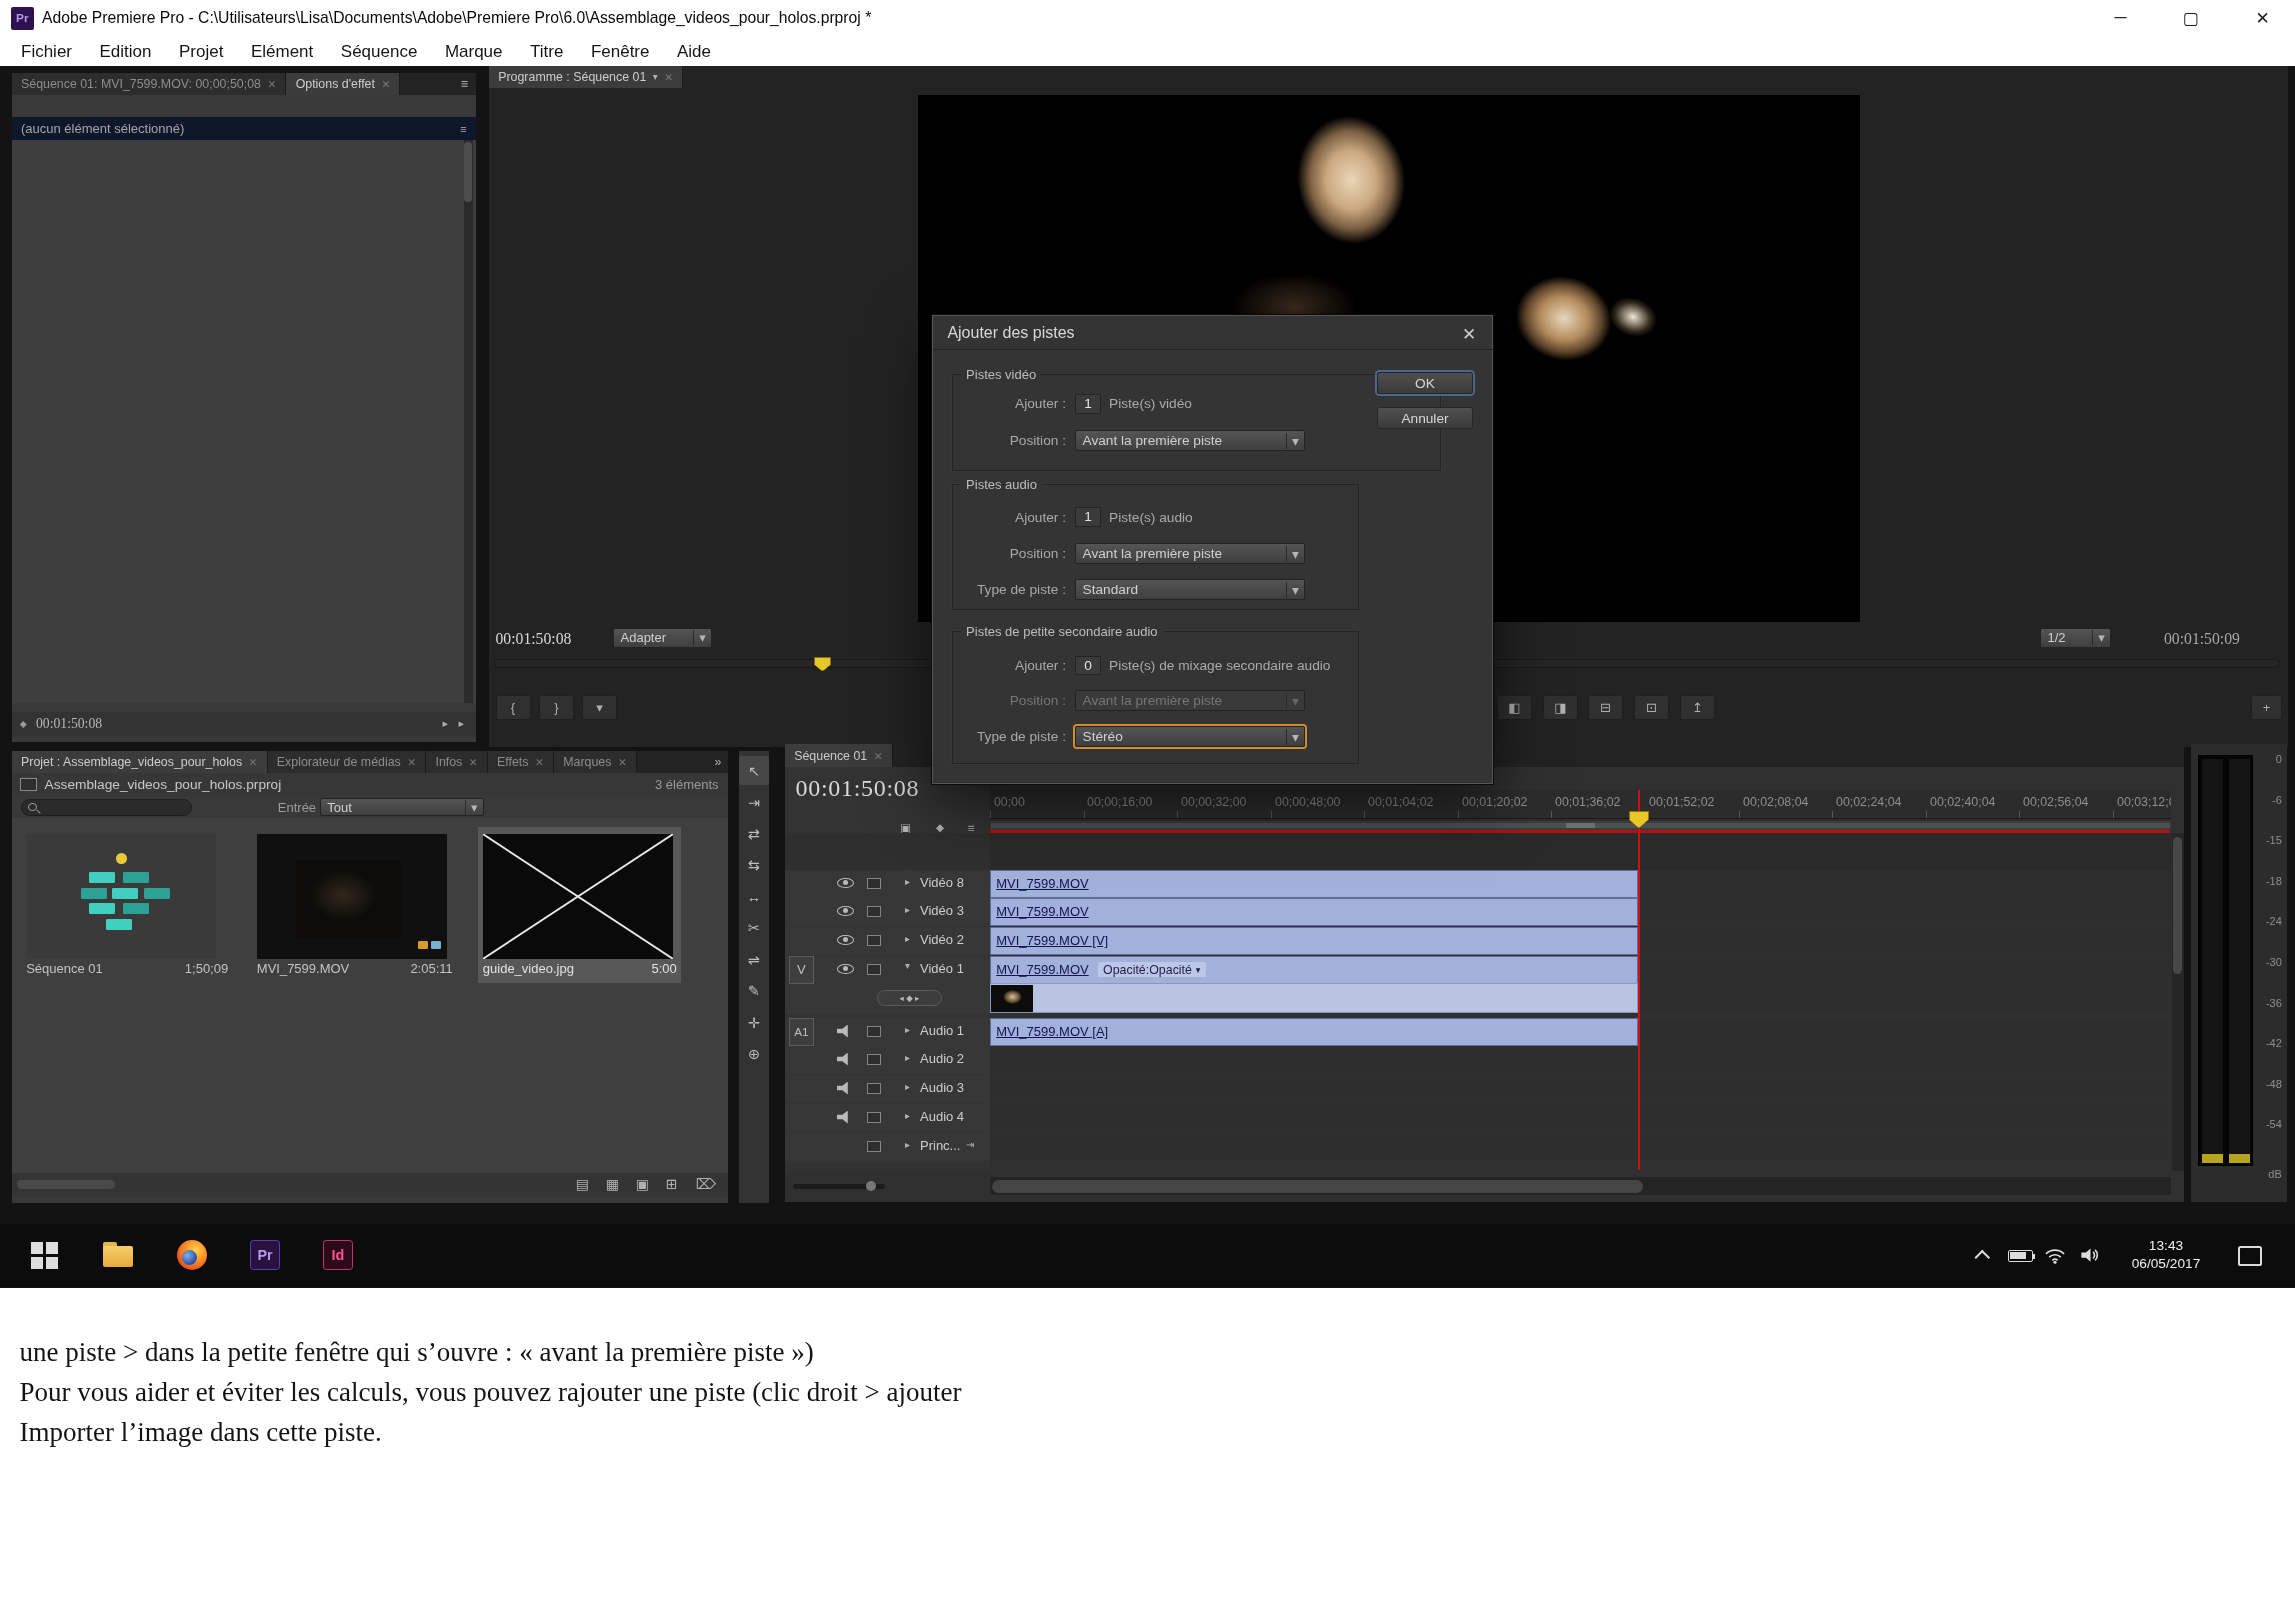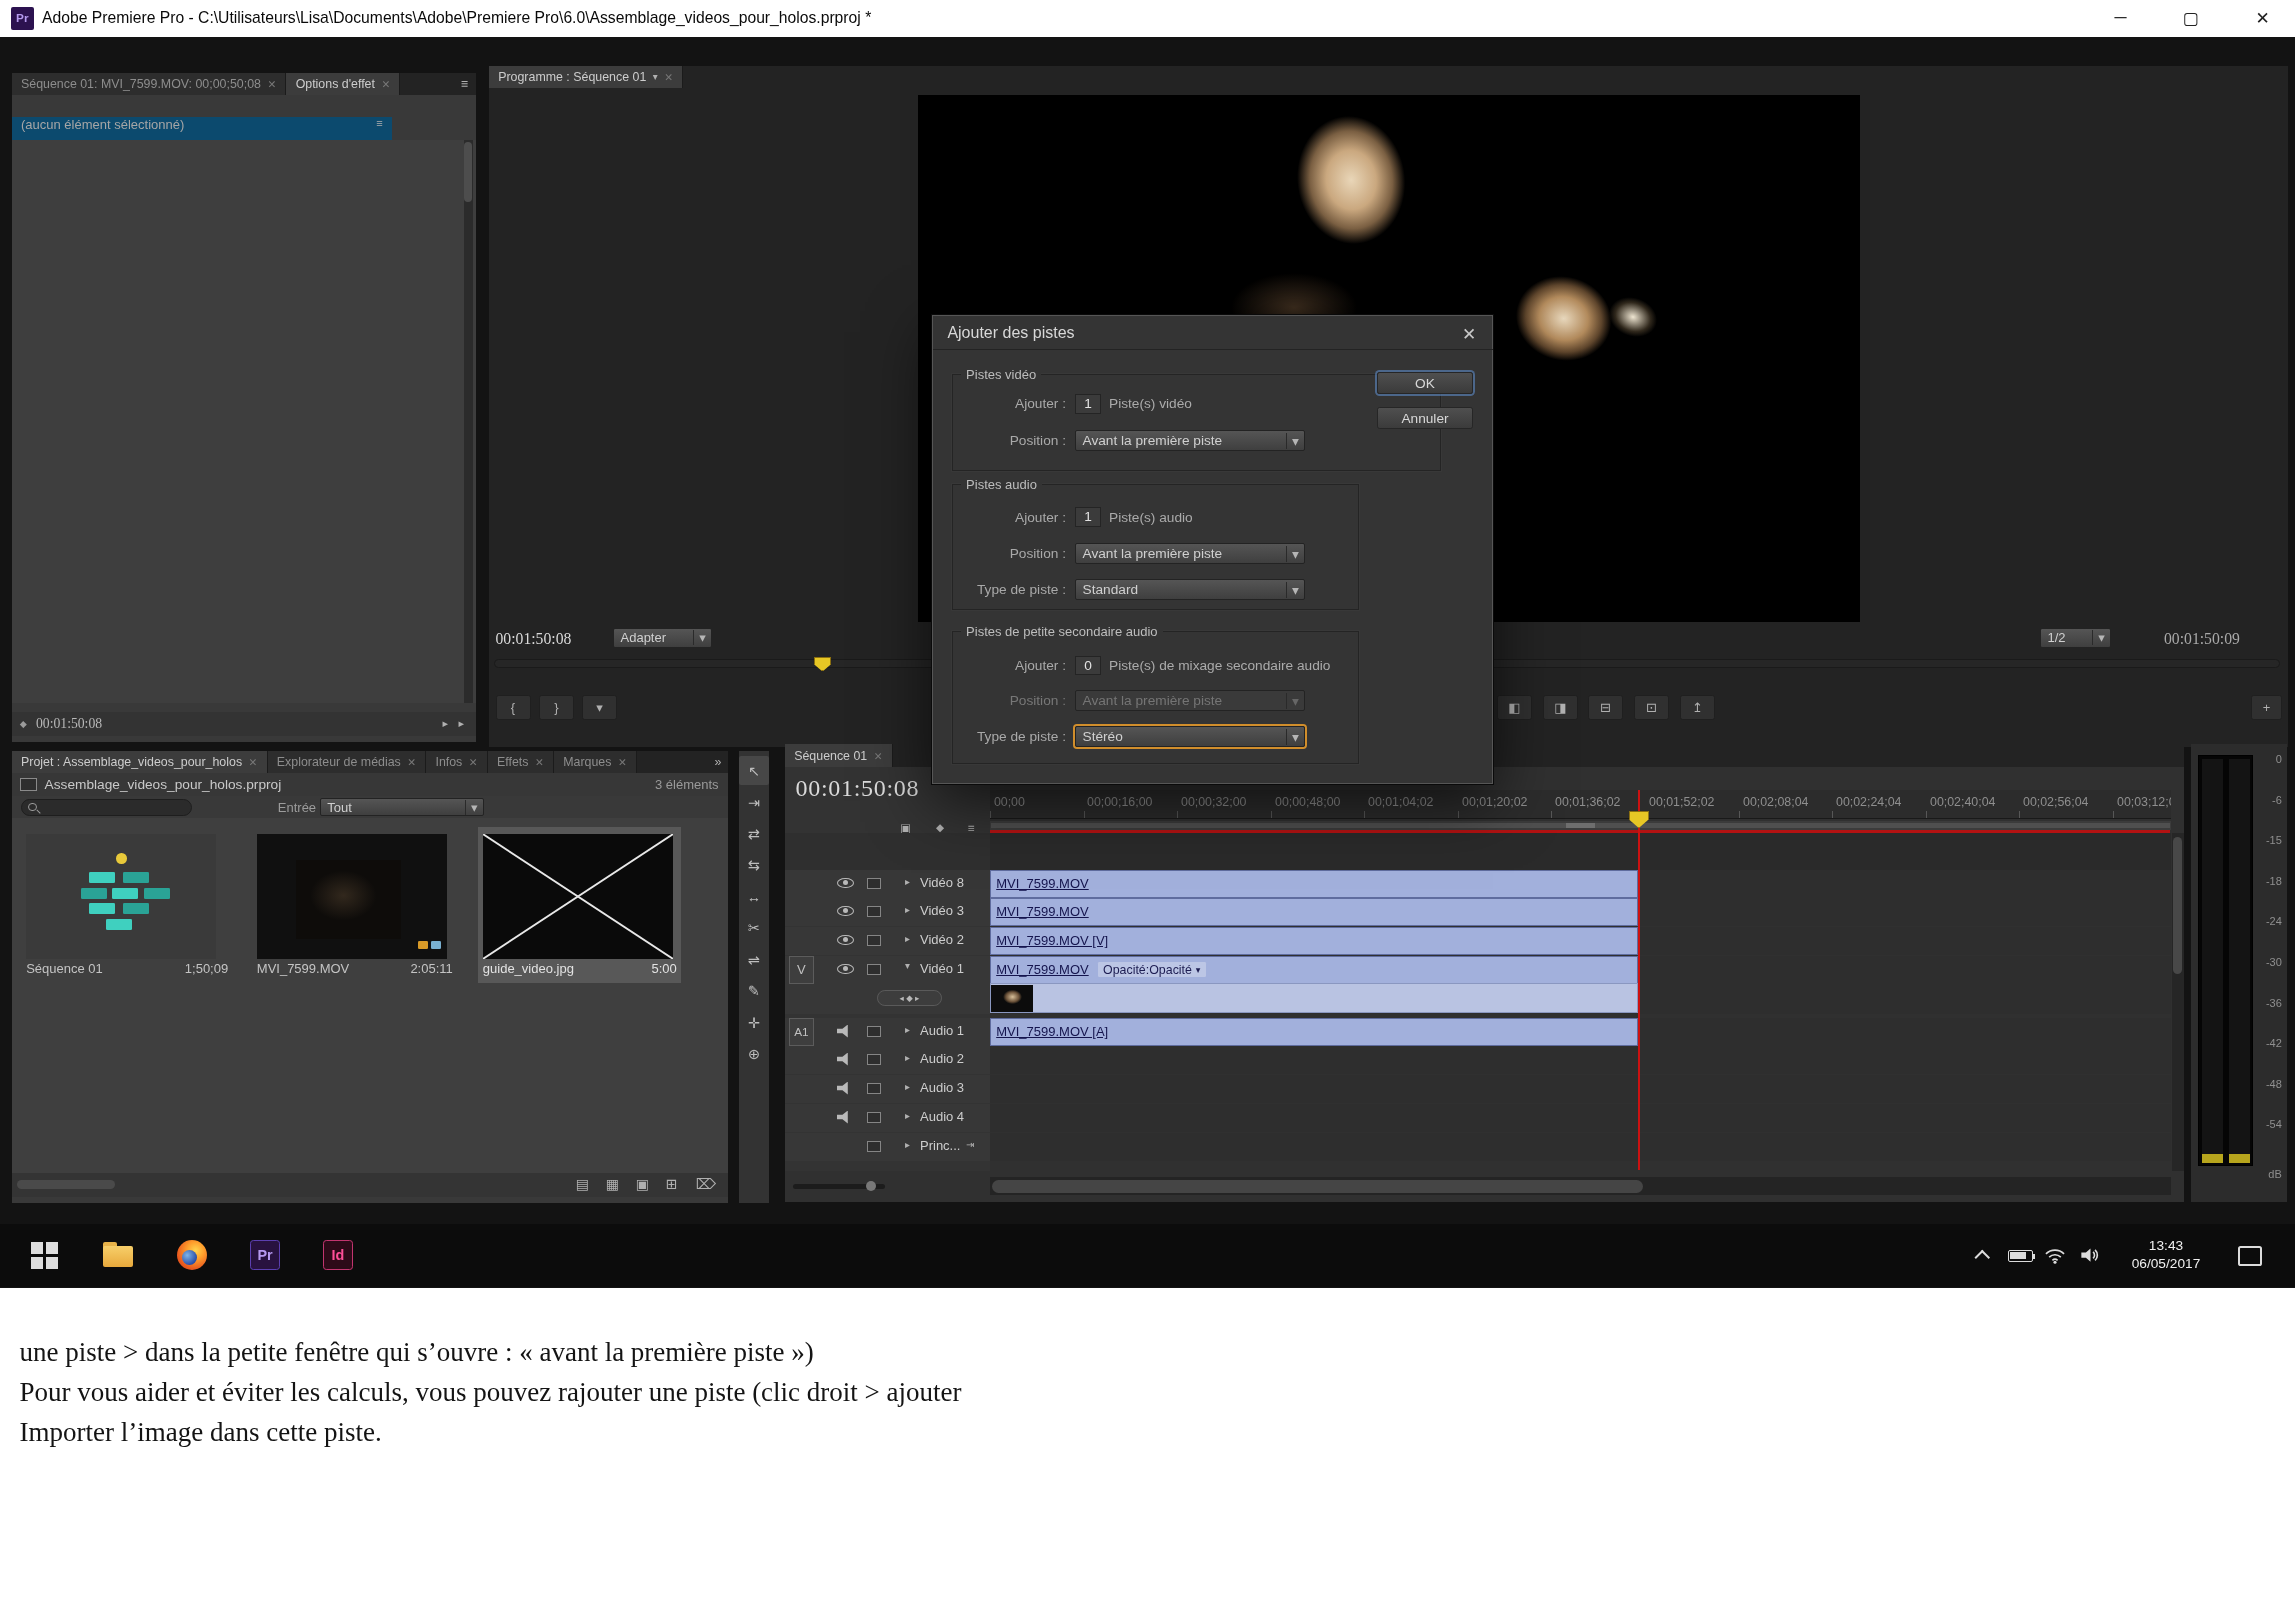--- a/index.html
+++ b/index.html
@@ -53,34 +53,45 @@
 <div class="screen">
 
   <div class="titlebar">
     <div class="abs" style="left:10.5px;top:6.5px;width:23.6px;height:23.6px;background:#2c1250;border-radius:2px;color:#b69af0;font-weight:bold;font-size:11.8px;display:flex;align-items:center;justify-content:center">Pr</div>
     <div class="abs" style="left:42px;top:9.2px;font-size:15.7px;color:#0a0a0a;white-space:nowrap">Adobe Premiere Pro - C:\Utilisateurs\Lisa\Documents\Adobe\Premiere Pro\6.0\Assemblage_videos_pour_holos.prproj *</div>
     <div class="abs" style="left:2102px;top:3.9px;width:37px;height:29px;display:flex;align-items:center;justify-content:center;font-size:17px;color:#222">─</div>
     <div class="abs" style="left:2172px;top:3.9px;width:37px;height:29px;display:flex;align-items:center;justify-content:center;font-size:17px;color:#222">▢</div>
     <div class="abs" style="left:2244px;top:3.9px;width:37px;height:29px;display:flex;align-items:center;justify-content:center;font-size:17px;color:#222">✕</div>
   </div>
 
+  <div class="menubar">
+    <span>Fichier</span>
+    <span>Edition</span>
+    <span>Projet</span>
+    <span>Elément</span>
+    <span>Séquence</span>
+    <span>Marque</span>
+    <span>Titre</span>
+    <span>Fenêtre</span>
+    <span>Aide</span>
+  </div>
 
   <div class="panel" style="left:11.8px;top:73px;width:464px;height:669px">
     <div class="tabs">
       <div class="tab">
         <span>Séquence 01: MVI_7599.MOV: 00;00;50;08</span>
         <span class="x">✕</span>
       </div>
       <div class="tab active">
         <span>Options d'effet</span>
         <span class="x">✕</span>
       </div>
       <span class="glyph" style="margin-left:auto;margin-right:7.9px;align-self:center;font-size:12.4px">≡</span>
     </div>
-    <div class="abs" style="left:0;top:44px;width:380px;height:23.6px;background:#0c4a6e;display:flex;align-items:flex-start">
+    <div class="abs" style="left:0;top:44px;width:464px;height:23.6px;background:#0f172a;display:flex;align-items:center">
       <span style="margin-left:9.2px;font-size:13px;color:#a6a6a6">(aucun élément sélectionné)</span>
       <span class="glyph" style="margin-left:auto;margin-right:9.2px;font-size:11px">≡</span>
     </div>
     <div class="abs" style="left:0;top:67px;width:464px;height:563px;background:#3e3e3e">
       <div class="abs" style="left:452px;top:0;width:9.2px;height:563px;background:#2b2b2b">
         <div class="abs" style="left:0.7px;top:2px;width:7.9px;height:60px;background:#4d4d4d;border-radius:3.9px"></div>
       </div>
     </div>
     <div class="abs" style="left:0;top:639px;width:464px;height:23.6px;background:#333;display:flex;align-items:center">
       <span class="glyph" style="margin-left:7.9px;font-size:9.2px;color:#9a9a9a">◆</span>

